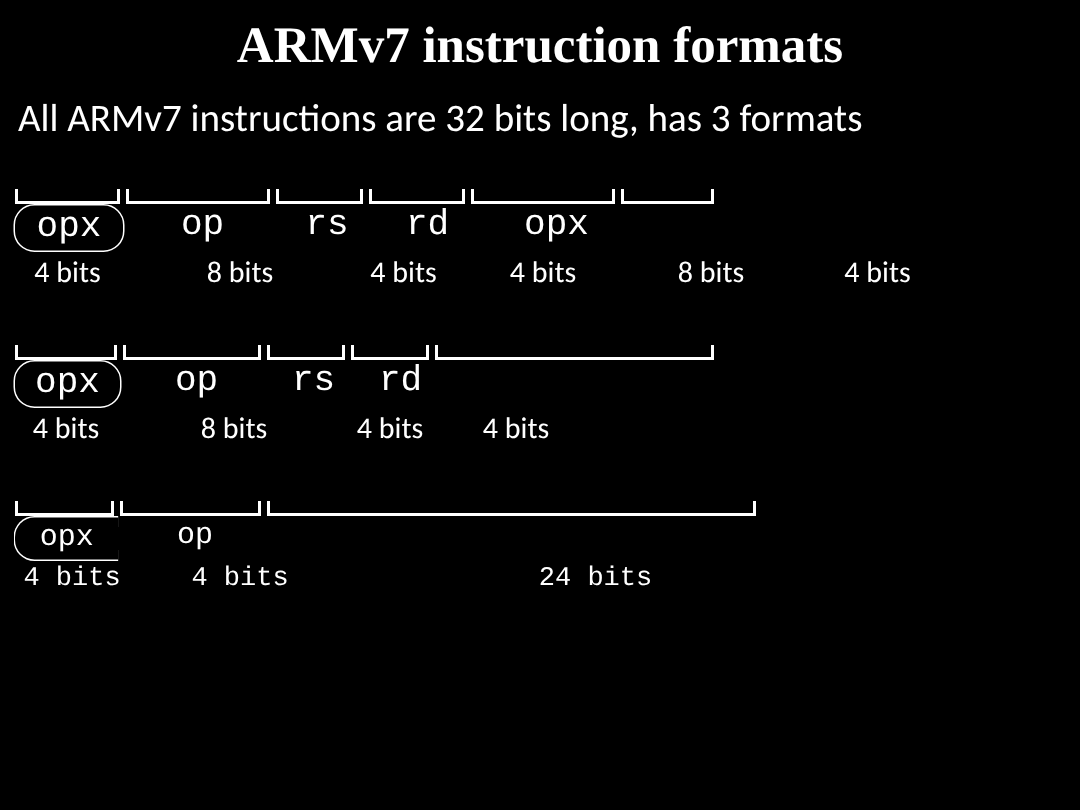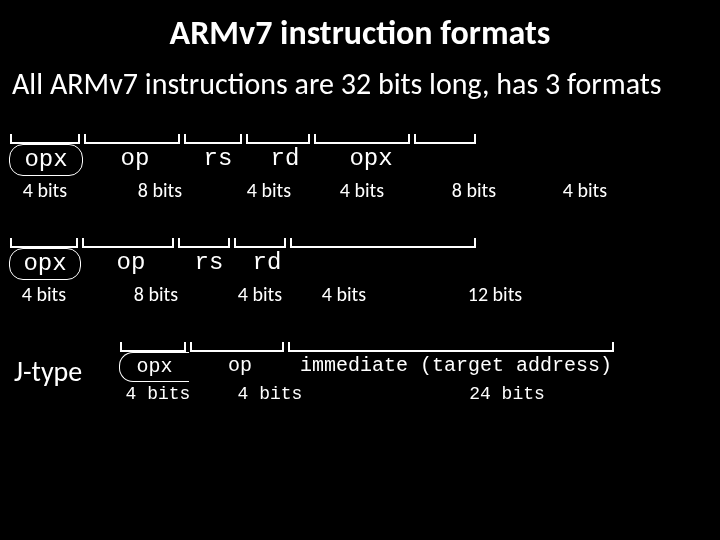--- a/index.html
+++ b/index.html
@@ -10,23 +10,24 @@
     height: 540px;
     font-family: Calibri, "Segoe UI", sans-serif;
     overflow: hidden;
     padding: 12px 8px;
   }
   .title {
     text-align: center;
     font-size: 34px;
     font-weight: 700;
     margin-bottom: 12px;
+    font-family: Liberation Serif, serif;
   }
   .subtitle {
-    font-size: 30px;
+    font-size: 26px;
     margin-bottom: 30px;
     padding-left: 4px;
   }
   .format-row {
     display: flex;
     align-items: flex-start;
     margin-bottom: 34px;
   }
   .format-label {
     width: 110px;
@@ -162,43 +163,40 @@
       <div class="field c1">opx</div>
       <div class="field c2 noborder">op</div>
       <div class="field c3 noborder">rs</div>
       <div class="field c4 noborder">rd</div>
     </div>
     <div class="bits-row">
       <div class="bits-cell c1">4 bits</div>
       <div class="bits-cell c2">8 bits</div>
       <div class="bits-cell c3">4 bits</div>
       <div class="bits-cell c4">4 bits</div>
-      <div class="bits-cell c5">12 bits</div>
     </div>
   </div>
 </div>
 
 <div class="format-row j">
-  <div class="format-label">J-type</div>
   <div class="diagram-col">
     <div class="bracket-row">
       <div class="bracket-cell c1">
           <div class="bracket-shape"></div>
         </div>
       <div class="bracket-cell c2">
           <div class="bracket-shape"></div>
         </div>
       <div class="bracket-cell c3">
           <div class="bracket-shape"></div>
         </div>
     </div>
     <div class="fields-row">
       <div class="field small c1 open-right">opx</div>
       <div class="field small c2 noborder">op</div>
-      <div class="field small c3 noborder">immediate (target address)</div>
     </div>
     <div class="bits-row">
       <div class="bits-cell mono c1">4 bits</div>
       <div class="bits-cell mono c2">4 bits</div>
       <div class="bits-cell mono c3">24 bits</div>
     </div>
   </div>
 </div>
 
 </body></html>

